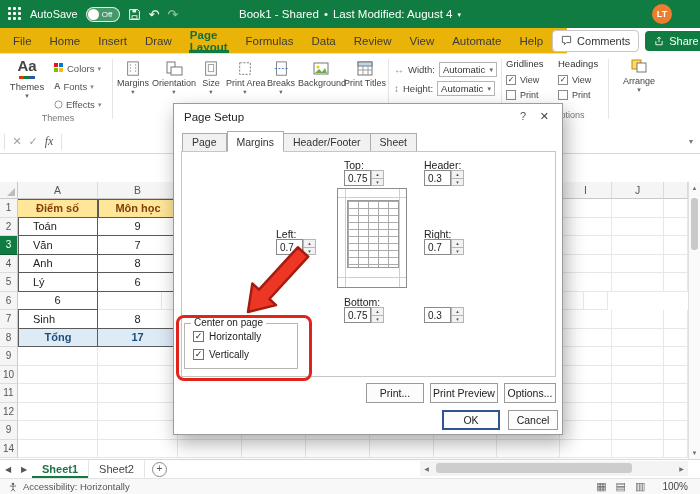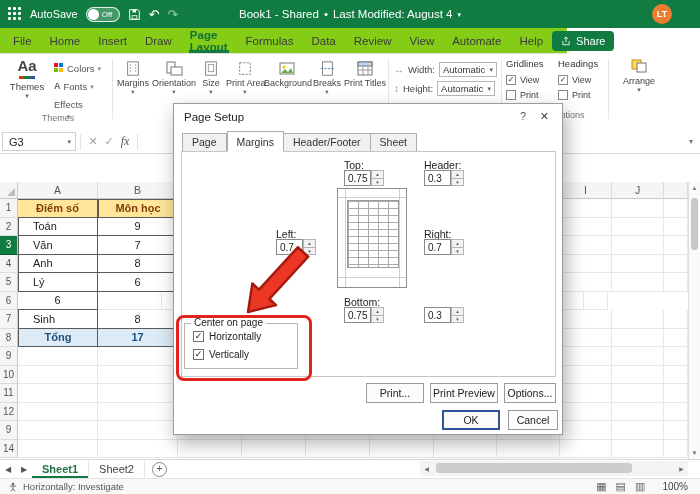--- a/index.html
+++ b/index.html
@@ -18,21 +18,21 @@
   .toggle .off{font-size:8px;color:#fff;}
   .tbtn{font-size:13px;line-height:1;color:#fff;}
   .dim{opacity:.55;}
   .doc-title{position:absolute;left:50%;transform:translateX(-50%);top:0;height:28px;display:flex;
              align-items:center;gap:5px;font-size:11.5px;color:#fff;white-space:nowrap;}
   .chev-sm{font-size:7px;line-height:1;}
   .avatar{position:absolute;right:28px;top:4px;width:20px;height:20px;border-radius:50%;background:#ED7D31;
           color:#fff;font-size:9px;font-weight:bold;display:flex;align-items:center;justify-content:center;}
 
   
-  .menubar{position:absolute;left:0;top:28px;width:567px;height:26px;background:#84cc16;border-bottom:1px solid #E3E1DE;
+  .menubar{position:absolute;left:0;top:28px;width:567px;height:26px;background:#eab308;border-bottom:1px solid #E3E1DE;
            display:flex;align-items:stretch;padding:0 4px;box-sizing:border-box;}
   .mtab{padding:0 9px;font-size:11.5px;color:#3b3b3b;display:flex;align-items:center;position:relative;cursor:pointer;}
   .mtab.active{color:#0F703B;font-weight:bold;}
   .mtab.active::after{content:"";position:absolute;left:8px;right:8px;bottom:0;height:3px;background:#107C41;}
   .menubar-right{margin-left:auto;display:flex;gap:6px;align-items:center;padding-right:2px;}
   .comments-btn{display:flex;align-items:center;gap:5px;border:1px solid #C8C6C4;border-radius:4px;height:20px;
                 padding:0 8px;font-size:11px;color:#333;background:#fff;}
   .share-btn{display:flex;align-items:center;gap:5px;background:#107C41;color:#fff;border-radius:4px;height:20px;
              padding:0 9px;font-size:11px;}
 
@@ -211,20 +211,26 @@
     <span class="mtab">Insert</span>
     <span class="mtab">Draw</span>
     <span class="mtab active">Page Layout</span>
     <span class="mtab">Formulas</span>
     <span class="mtab">Data</span>
     <span class="mtab">Review</span>
     <span class="mtab">View</span>
     <span class="mtab">Automate</span>
     <span class="mtab">Help</span>
     <span class="menubar-right">
+      <span class="comments-btn">
+        <svg width="11" height="11" viewBox="0 0 16 16">
+            <path d="M2 2h12v9H8l-3 3v-3H2z" fill="none" stroke="#555" stroke-width="1.3"></path>
+          </svg>
+        <span>Comments</span>
+      </span>
       <span class="share-btn">
         <svg width="10" height="10" viewBox="0 0 16 16">
             <path d="M8 10V2M5 4.5 8 1.5l3 3" stroke="#fff" stroke-width="1.4" fill="none"></path>
             <path d="M3 8v6h10V8" stroke="#fff" stroke-width="1.4" fill="none"></path>
           </svg>
         <span>Share</span>
 
       </span>
     </span>
   </div>
@@ -249,21 +255,21 @@
             <rect x="5" y="5" width="4" height="4" fill="#FFB900"></rect>
           </svg>
         <span>Colors</span>
         <span class="chev-sm" style="color:#888">▾</span>
       </div>
       <div class="minirow" style="top:22px;">
         <span style="font-size:9px;font-weight:bold;color:#666">A</span>
         <span>Fonts</span>
         <span class="chev-sm" style="color:#888">▾</span>
       </div>
-      <div class="minirow" style="top:40px;flex-direction:column;">
+      <div class="minirow" style="top:40px;">
         <svg width="9" height="9" viewBox="0 0 10 10">
             <circle cx="5" cy="5" r="4" fill="none" stroke="#888"></circle>
           </svg>
         <span>Effects</span>
         <span class="chev-sm" style="color:#888">▾</span>
       </div>
       <div class="glabel">Themes</div>
     </div>
     <div class="rsep" style="left:112px"></div>
 
@@ -300,39 +306,39 @@
       </div>
       <div class="pbtn">
         <div class="ic">
             <svg width="16" height="18" viewBox="0 0 18 18">
               <rect x="3" y="2" width="12" height="13" fill="none" stroke="#777" stroke-dasharray="2.5 1.5"></rect>
             </svg>
           </div>
         <div class="lbl">Print Area</div>
         <div class="chev">▾</div>
       </div>
+      <div class="pbtn" style="width:34px">
+        <div class="ic">
+            <svg width="16" height="18" viewBox="0 0 18 18">
+              <rect x="4" y="1" width="11" height="15" fill="none" stroke="#777"></rect>
+              <path d="M2 8.5h15" stroke="#4472C4" stroke-dasharray="2.5 1.5"></path>
+            </svg>
+          </div>
+        <div class="lbl">Breaks</div>
+        <div class="chev">▾</div>
+      </div>
       <div class="pbtn" style="width:46px">
         <div class="ic">
             <svg width="18" height="18" viewBox="0 0 18 18">
               <rect x="2" y="3" width="14" height="11" fill="#fff" stroke="#777"></rect>
               <circle cx="6" cy="7" r="1.5" fill="#FFC000"></circle>
               <path d="M3 13l4-4 3 3 3-4 2 5z" fill="#70AD47"></path>
             </svg>
           </div>
         <div class="lbl">Background</div>
-      </div>
-      <div class="pbtn" style="width:34px">
-        <div class="ic">
-            <svg width="16" height="18" viewBox="0 0 18 18">
-              <rect x="4" y="1" width="11" height="15" fill="none" stroke="#777"></rect>
-              <path d="M2 8.5h15" stroke="#4472C4" stroke-dasharray="2.5 1.5"></path>
-            </svg>
-          </div>
-        <div class="lbl">Breaks</div>
-        <div class="chev">▾</div>
       </div>
       <div class="pbtn" style="width:42px">
         <div class="ic">
             <svg width="18" height="18" viewBox="0 0 18 18">
               <rect x="2" y="2" width="14" height="13" fill="none" stroke="#777"></rect>
               <rect x="2" y="2" width="14" height="4" fill="#BDD7EE" stroke="#777"></rect>
               <path d="M2 10h14M7 6v9M12 6v9" stroke="#9a9a9a"></path>
             </svg>
           </div>
         <div class="lbl">Print Titles</div>
@@ -391,24 +397,20 @@
       <svg width="18" height="16" viewBox="0 0 18 16">
           <rect x="2" y="2" width="9" height="9" fill="#FFD966" stroke="#BF9000"></rect>
           <rect x="7" y="5" width="9" height="9" fill="#fff" stroke="#777"></rect>
         </svg>
       <div class="lbl" style="font-size:9px;color:#444;white-space:nowrap">Arrange</div>
       <div class="chev-sm" style="color:#666">▾</div>
     </div>
   </div>
 
   <div class="fbar">
-    <span class="namebox">
-      <span>G3</span>
-      <span class="nchev">▾</span>
-    </span>
     <span class="fdiv"></span>
     <span class="fbtn">✕</span>
     <span class="fbtn">✓</span>
     <span class="fbtn fx">fx</span>
     <span class="fdiv"></span>
     <span class="finput"></span>
     <span class="fexpand">▾</span>
   </div>
 
   <div id="sheet">
@@ -641,21 +643,21 @@
     <span class="harrow">◀</span>
     <span class="hthumb"></span>
     <span class="harrow" style="margin-left:auto">▶</span>
   </div>
 
   <div class="statusbar">
     <svg width="10" height="10" viewBox="0 0 16 16">
         <circle cx="8" cy="3" r="2" fill="#666"></circle>
         <path d="M3 6.5h10M8 6.5V11M8 11l-3.2 4M8 11l3.2 4" stroke="#666" stroke-width="1.5" fill="none"></path>
       </svg>
-    <span>Horizontally: Investigate</span>
+    <span>Accessibility: Horizontally</span>
     <span class="sb-right">
       <span class="viewic">▦</span>
       <span class="viewic">▤</span>
       <span class="viewic">▥</span>
       <span class="zoom">100%</span>
     </span>
   </div>
 
   <div class="dialog">
     <div class="dtitle">Page Setup</div>

